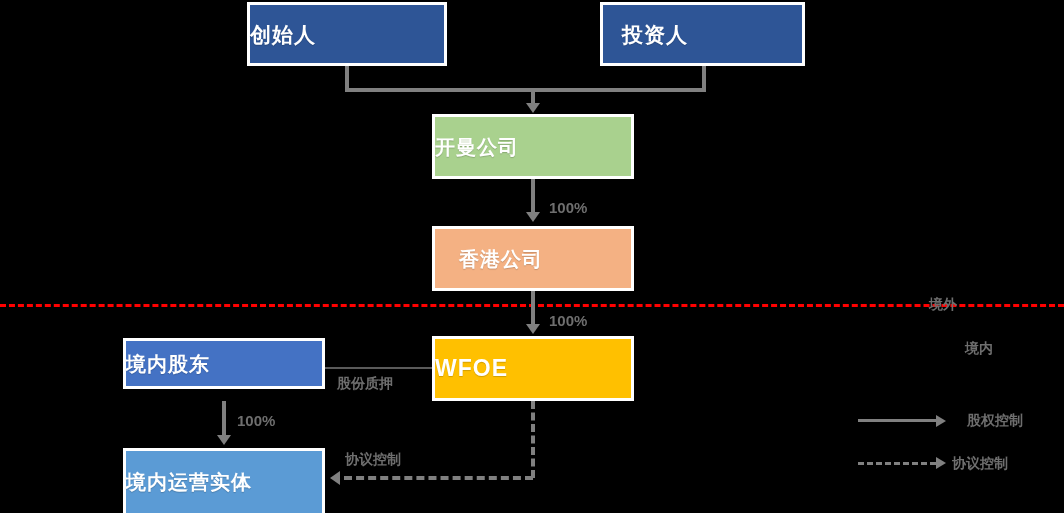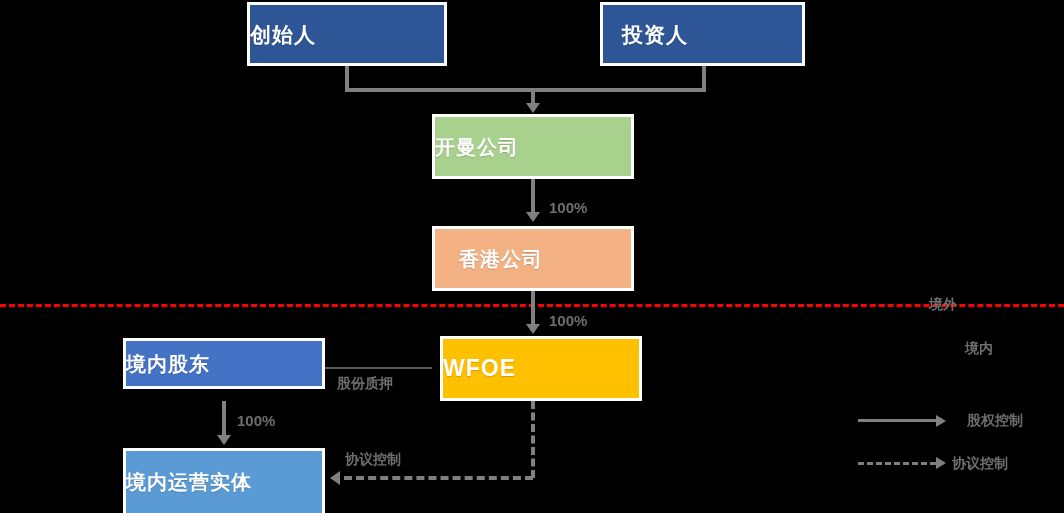--- a/index.html
+++ b/index.html
@@ -32,21 +32,21 @@
   }
   .node-label {
     display: block;
     line-height: 1;
   }
 
   #node-founder      { left: 247px; top: 2px;   width: 200px; height: 64px;  background: #2E5596; font-size: 21px; }
   #node-investor     { left: 600px; top: 2px;   width: 205px; height: 64px;  background: #2E5596; font-size: 21px; padding-left: 19px; }
   #node-cayman       { left: 432px; top: 114px; width: 202px; height: 65px;  background: #A9D18E; font-size: 20px; }
   #node-hongkong     { left: 432px; top: 226px; width: 202px; height: 65px;  background: #F4B183; font-size: 20px; padding-left: 24px; }
-  #node-wfoe         { left: 432px; top: 336px; width: 202px; height: 65px;  background: #FFC000; font-size: 23px; margin-left: 8px; }
+  #node-wfoe         { left: 432px; top: 336px; width: 202px; height: 65px;  background: #FFC000; font-size: 23px; }
   #node-shareholder  { left: 123px; top: 338px; width: 202px; height: 51px;  background: #4472C4; font-size: 20px; }
   #node-opco         { left: 123px; top: 448px; width: 202px; height: 68px;  background: #5B9BD5; font-size: 20px; }
 
   
   .line-v {
     position: absolute;
     width: 4px;
     background: #808080;
   }
   .line-h {

